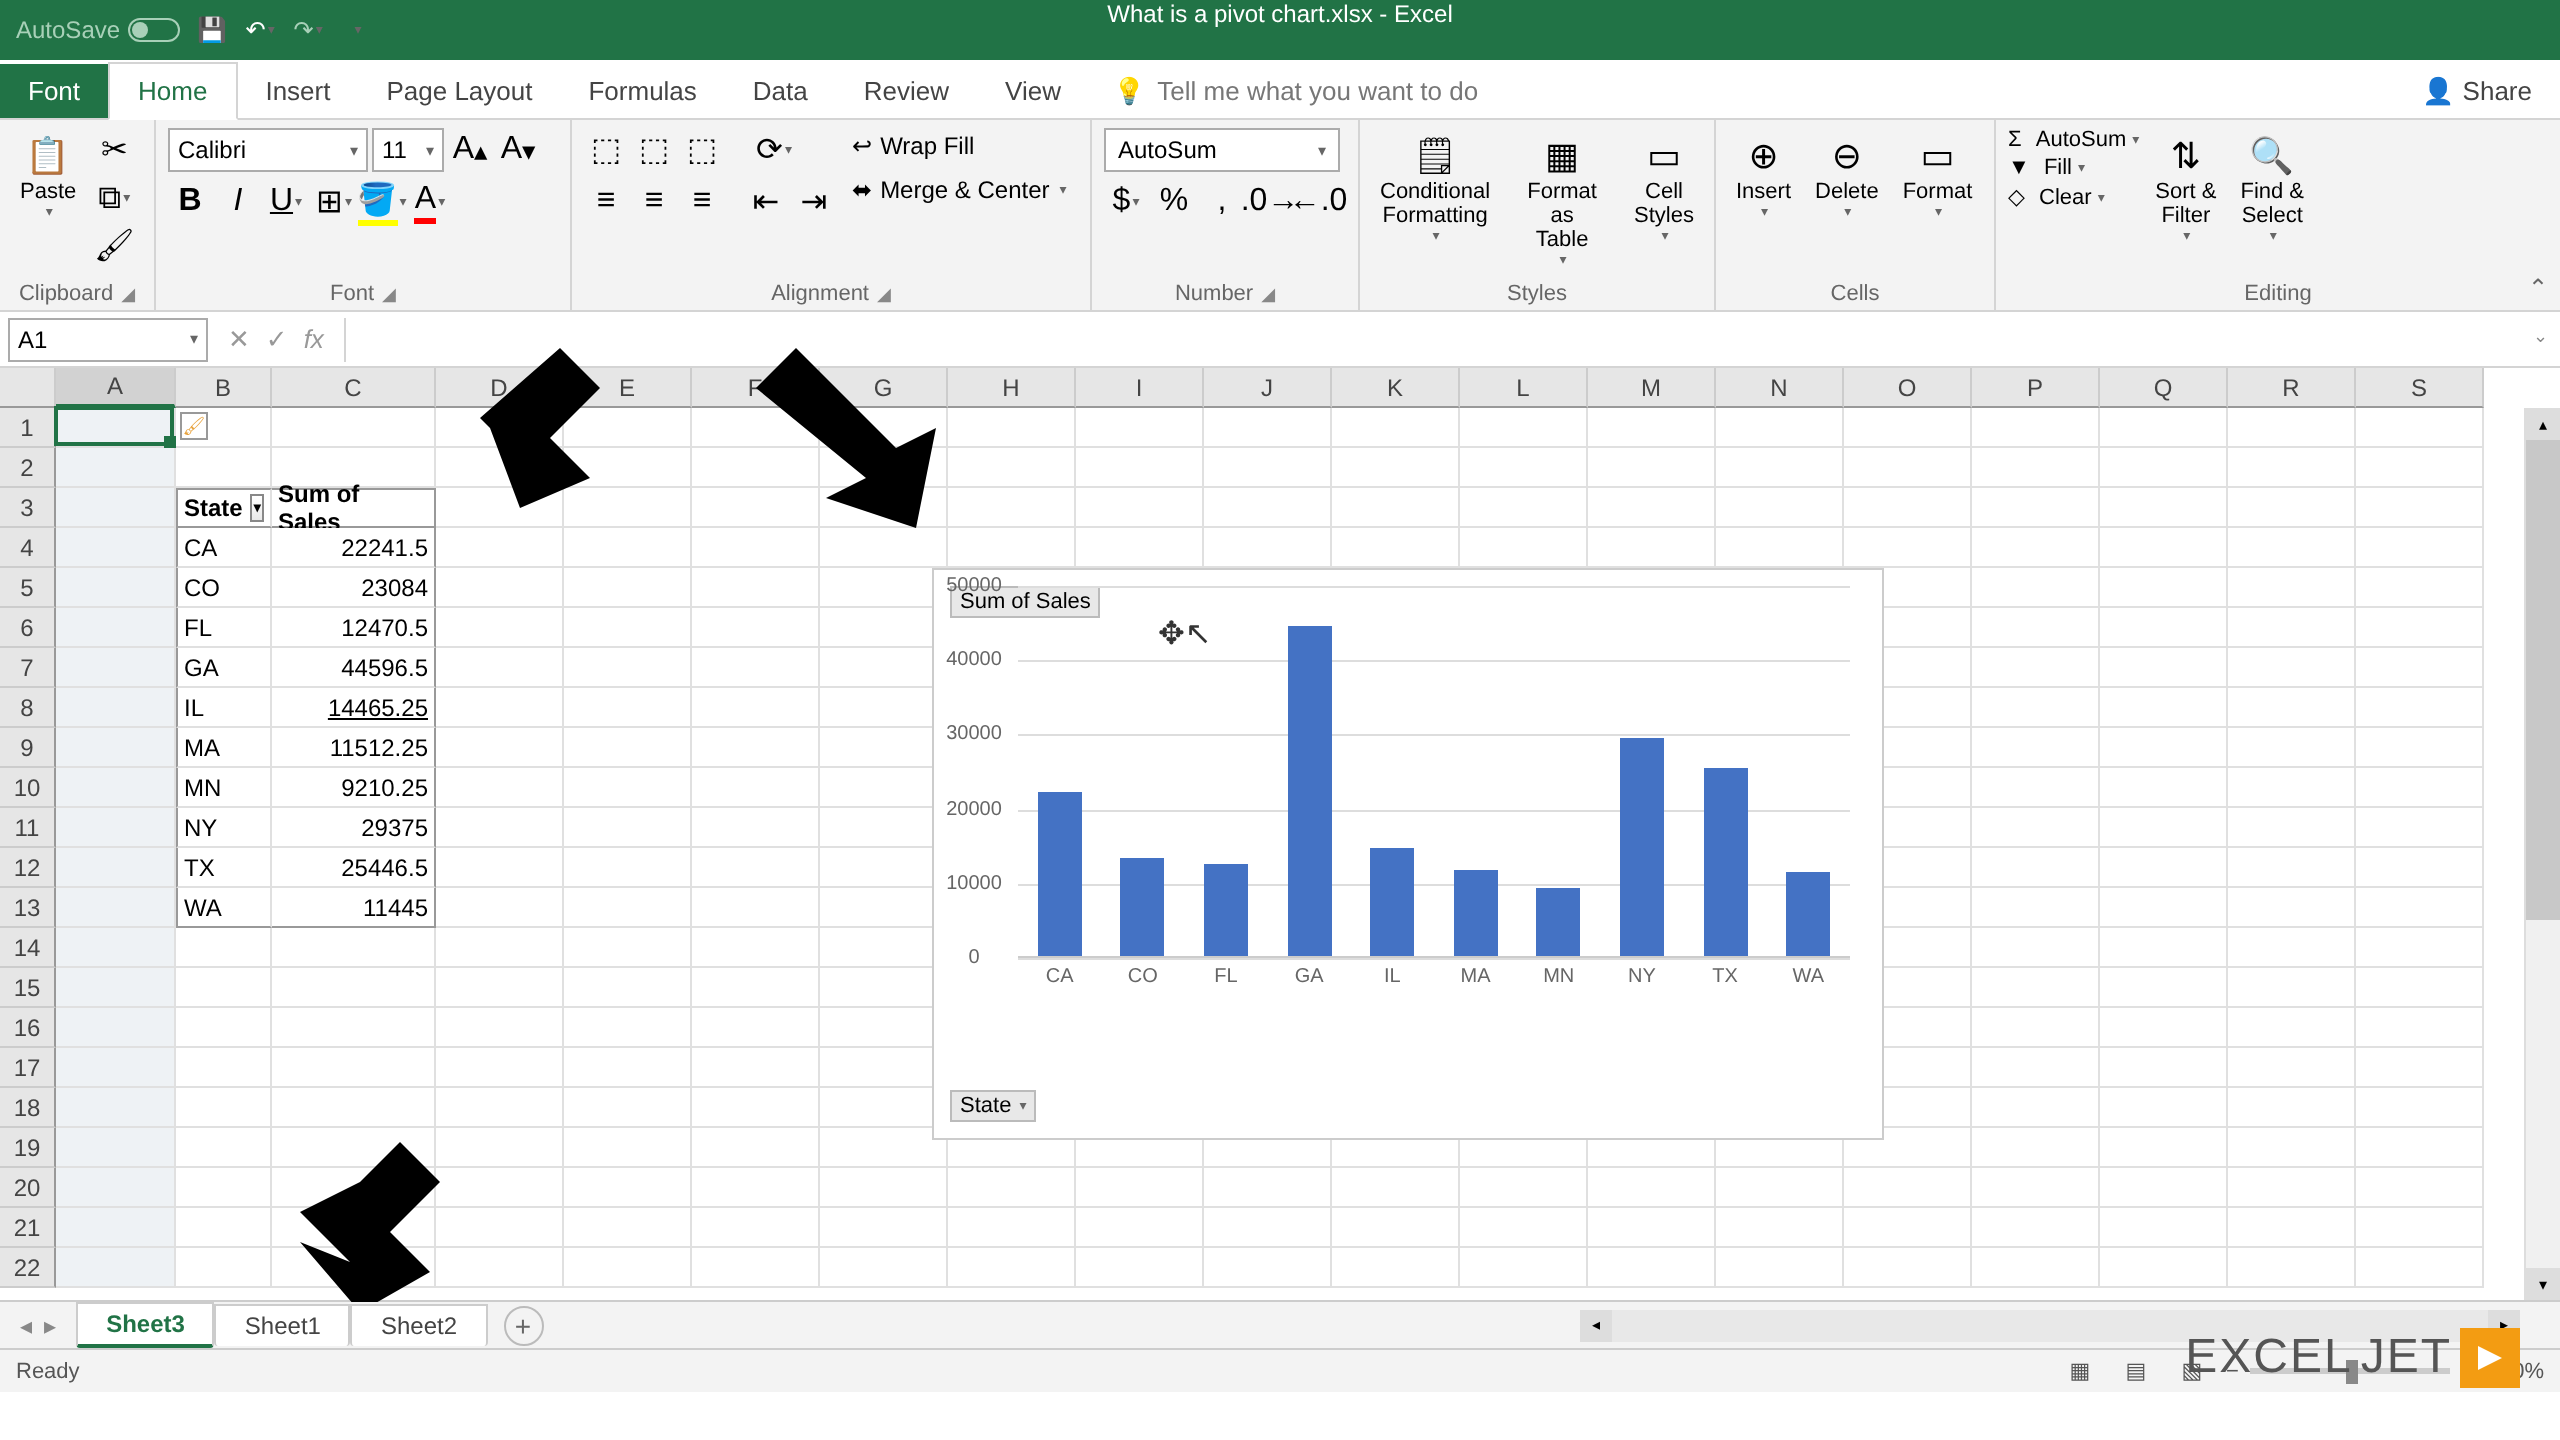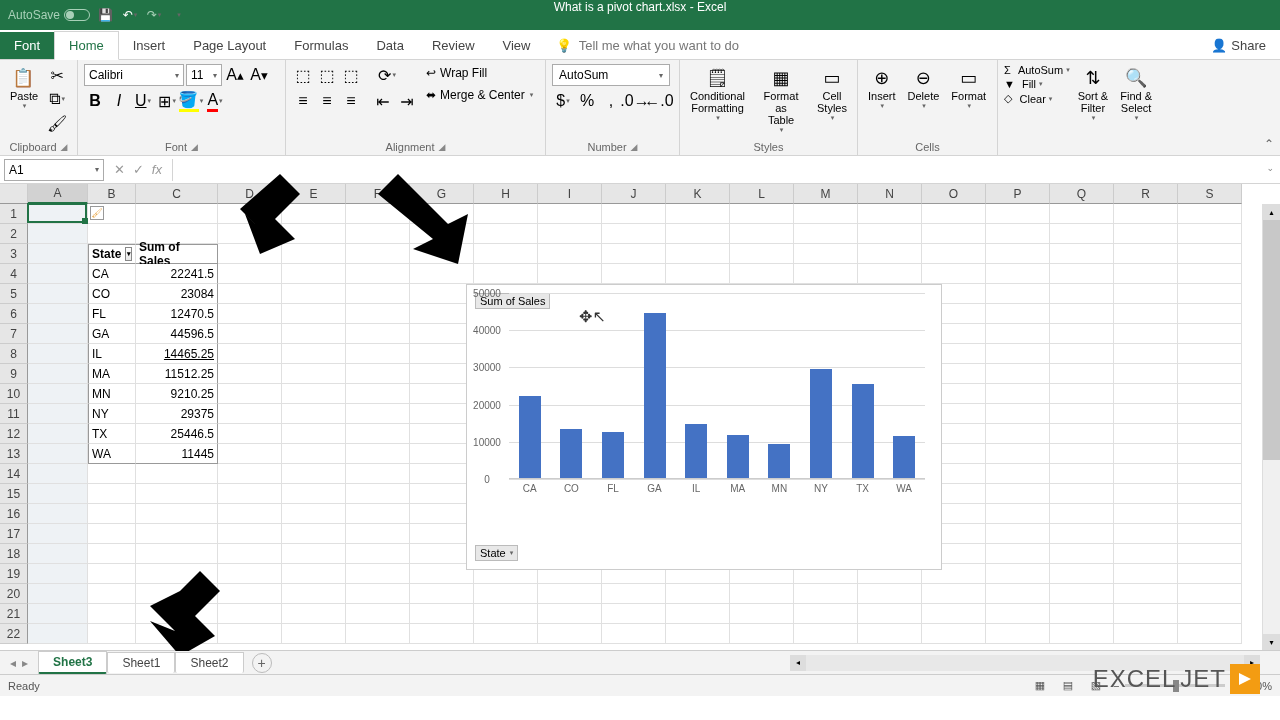--- a/index.html
+++ b/index.html
@@ -331,20 +331,21 @@
 Filter</span>
           <span class="dd-arrow">▾</span>
       </div>
       <div class="big-btn">
         <span class="icon-lg">🔍</span>
         <span style="white-space:pre-line;text-align:center;line-height:1.1">Find &amp;
 Select</span>
           <span class="dd-arrow">▾</span>
       </div>
     </div>
+    <div class="group-label">Editing</div>
   </div>
   <span class="collapse-ribbon">⌃</span>
 </div>
 
 <div class="formula-bar-row">
   <div class="name-box">
       <span>A1</span>
       <span class="arrow">▾</span>
     </div>
   <div class="fx-btns">

